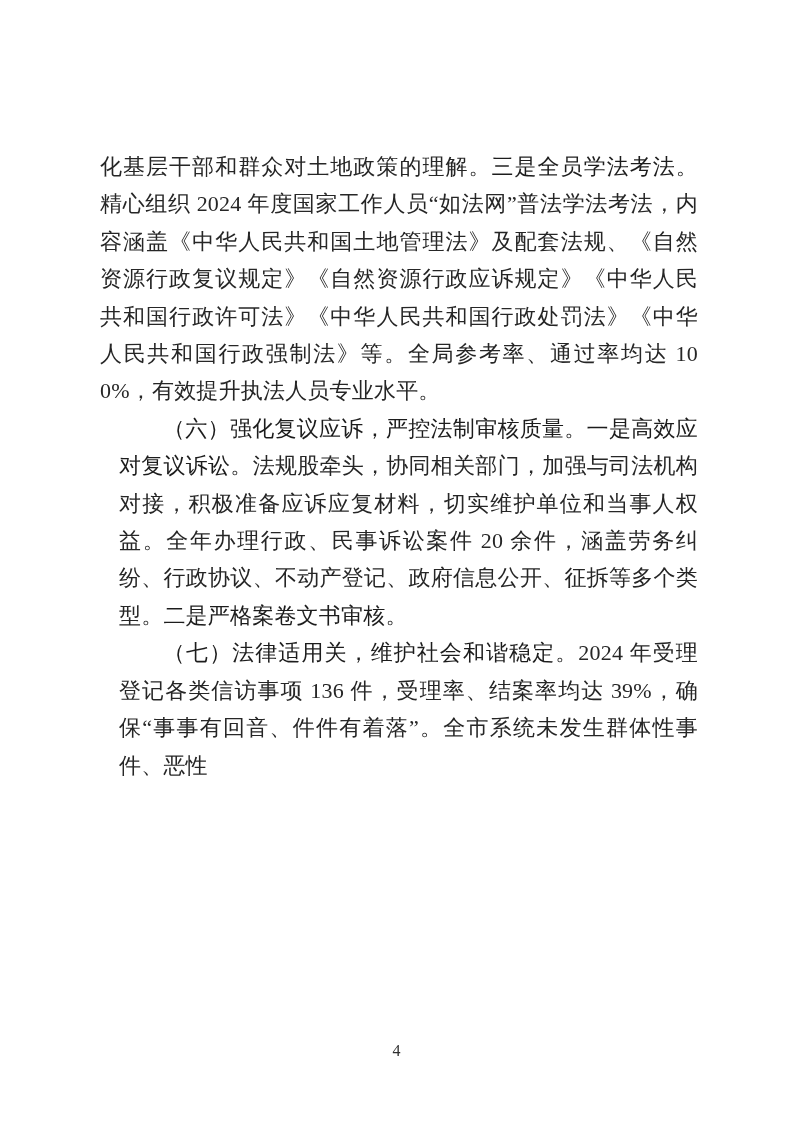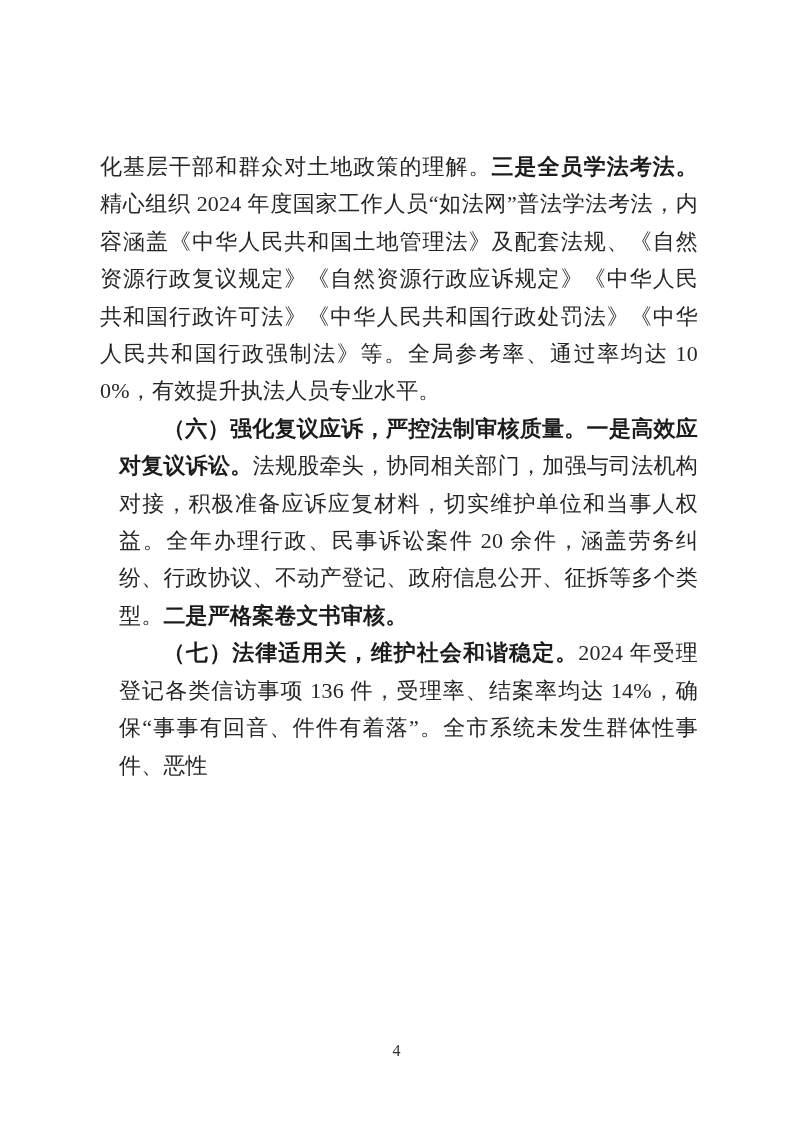--- a/index.html
+++ b/index.html
@@ -29,37 +29,37 @@
   .doc-content p {
     margin: 0;
     padding: 0;
     word-break: break-all;
   }
   .doc-content p.indent {
     text-indent: 2em;
     margin-left: 19px;
   }
   .run-bold {
-    font-weight: 700;
+    font-weight: 400;
     color: #1c1c1c;
   }
   .page-number {
     position: absolute;
     left: 0;
     top: 1042px;
     width: 100%;
     text-align: center;
     font-size: 16px;
     color: #2e2e2e;
     font-family: "Liberation Serif", "DejaVu Serif", serif;
   }
 </style>
 </head>
 <body>
 
 <div class="page">
   <div class="doc-content">
       <p><span>化基层干部和群众对土地政策的理解。</span><span class="run-bold">三是全员学法考法。</span><span>精心组织 2024 年度国家工作人员“如法网”普法学法考法，内容涵盖《中华人民共和国土地管理法》及配套法规、《自然资源行政复议规定》《自然资源行政应诉规定》《中华人民共和国行政许可法》《中华人民共和国行政处罚法》《中华人民共和国行政强制法》等。全局参考率、通过率均达 100%，有效提升执法人员专业水平。</span></p>
       <p class="indent"><span class="run-bold">（六）强化复议应诉，严控法制审核质量。一是高效应对复议诉讼。</span><span>法规股牵头，协同相关部门，加强与司法机构对接，积极准备应诉应复材料，切实维护单位和当事人权益。全年办理行政、民事诉讼案件 20 余件，涵盖劳务纠纷、行政协议、不动产登记、政府信息公开、征拆等多个类型。</span><span class="run-bold">二是严格案卷文书审核。</span></p>
-      <p class="indent"><span class="run-bold">（七）法律适用关，维护社会和谐稳定。</span><span>2024 年受理登记各类信访事项 136 件，受理率、结案率均达 14%，确保“事事有回音、件件有着落”。全市系统未发生群体性事件、恶性</span></p>
+      <p class="indent"><span class="run-bold">（七）法律适用关，维护社会和谐稳定。</span><span>2024 年受理登记各类信访事项 136 件，受理率、结案率均达 39%，确保“事事有回音、件件有着落”。全市系统未发生群体性事件、恶性</span></p>
     </div>
   <div class="page-number">4</div>
 </div>
 
 </body></html>

